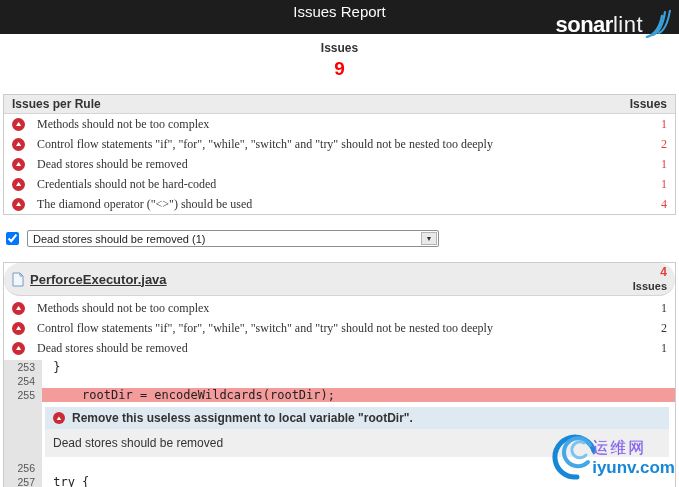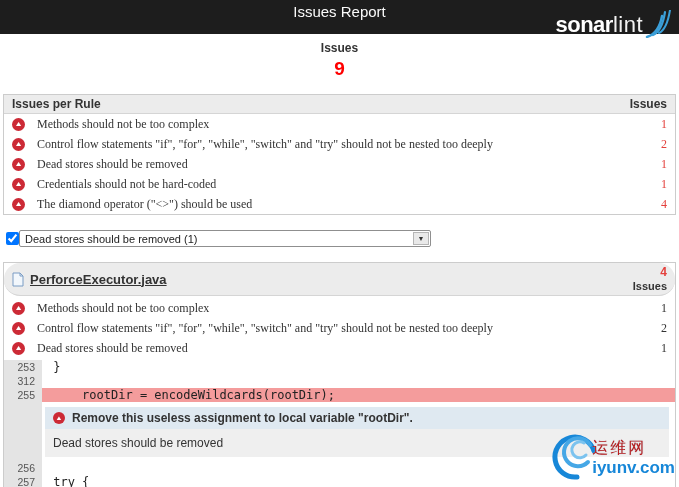--- a/index.html
+++ b/index.html
@@ -29,21 +29,21 @@
   .crit-icon { width:13px; height:13px; flex:none; border-radius:50%; background:#cc2a36;
                display:inline-flex; align-items:center; justify-content:center; margin-right:12px; }
   .crit-icon::before { content:"▲"; color:#fff; font-size:7px; line-height:13px; transform:scaleX(1.25); }
   .rule-label { flex:1; white-space:nowrap; overflow:hidden; }
   .rule-count { font-size:12px; color:#e4403c; }
   .rule-count.dark { color:#333; }
 
   
   .filter-row { display:flex; align-items:center; margin:15px 0 0 6px; height:17px; }
   .filter-check { width:13px; height:13px; margin:0; }
-  .select-box { width:412px; height:17px; border:1px solid #8f8f8f; border-radius:2px;
+  .select-box { width:412px; height:17px; margin-left:8px; border:1px solid #8f8f8f; border-radius:2px;
                 background:#fff; display:flex; align-items:center; justify-content:space-between;
                 font-size:11px; color:#222; padding-left:5px; cursor:default; }
   .select-arrow { width:16px; height:13px; margin-right:1px; background:#e9e9e9; border:1px solid #b5b5b5;
                   display:flex; align-items:center; justify-content:center; }
   .select-arrow::before { content:"▼"; font-size:7px; color:#333; }
 
   
   .file-head { background:#ececec; border-bottom:1px solid #d5d5d5; display:flex;
                justify-content:space-between; align-items:center; padding:4px 8px; height:33px;border-radius:16px; }
   .file-title { display:flex; align-items:center; }
@@ -68,21 +68,21 @@
   .issue-msg { background:#dfe9f1; display:flex; align-items:center; padding:4px 8px;
                font-family:"Liberation Sans", sans-serif; font-size:12px; font-weight:bold; color:#333; }
   .issue-msg .crit-icon { width:12px; height:12px; margin-right:7px; }
   .issue-msg .crit-icon::before { font-size:6px; line-height:12px; }
   .issue-rule { background:#efefef; padding:7px 8px; font-family:"Liberation Sans", sans-serif;
                 font-size:12px; color:#333; }
 
   
   .watermark { position:absolute; right:4px; bottom:4px; display:flex; align-items:center; z-index:9; }
   .wm-text { margin-left:-10px; }
-  .wm-cn { font-size:16px; color:#b91c1c; letter-spacing:2px; text-shadow:0 0 1px #aebfd0; }
+  .wm-cn { font-size:16px; color:#8b5cf6; letter-spacing:2px; text-shadow:0 0 1px #aebfd0; }
   .wm-site { font-size:17px; font-weight:bold; color:#1787d8; line-height:1.05; }
 </style>
 </head>
 <body>
 
 <div class="banner">
   <div class="banner-title">Issues Report</div>
   <div class="logo">
     <span class="logo-bold">sonar</span>
       <span class="logo-light">lint</span>
@@ -171,21 +171,21 @@
       <span class="rule-count dark">1</span>
     </div>
   </div>
 
   <div class="code-block">
     <div class="code-row">
       <span class="gutter">253</span>
       <span class="code-text"> }</span>
     </div>
     <div class="code-row">
-      <span class="gutter">312</span>
+      <span class="gutter">254</span>
       <span class="code-text"></span>
     </div>
     <div class="code-row hl">
       <span class="gutter">255</span>
       <span class="code-text">     rootDir = encodeWildcards(rootDir);</span>
     </div>
 
     <div class="issue-row">
       <span class="issue-gutter"></span>
       <div class="issue-content">

